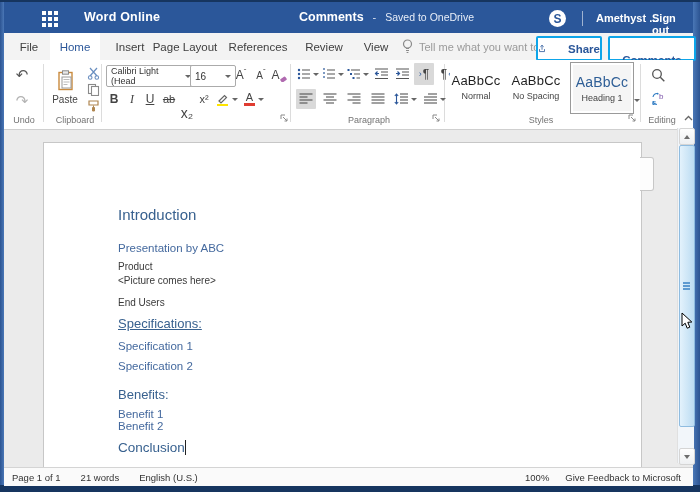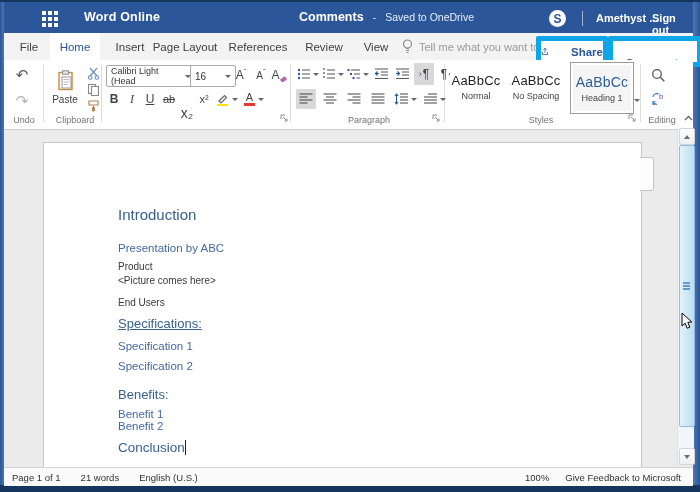--- a/index.html
+++ b/index.html
@@ -24,21 +24,21 @@
     font-size:12px;font-weight:bold;display:flex;align-items:center;justify-content:center;}
   .tbar-div{left:578px;top:9px;width:1px;height:15px;background:rgba(255,255,255,.55);}
   .tbar-user{left:592px;top:10px;font-size:11px;font-weight:bold;}
   .tbar-signout{left:648px;top:10px;font-size:11px;font-weight:bold;}
   
   .tabsrow{left:4px;top:33px;width:689px;height:27px;background:#f3f3f3;}
   .tab{position:absolute;top:0;height:27px;display:flex;align-items:center;justify-content:center;
        font-size:11.5px;color:#404040;}
   .tab.active{background:#fff;color:#2b579a;}
   .tellme{display:flex;align-items:center;gap:6px;color:#9a9a9a;font-size:11px;}
-  .pillbtn{position:absolute;top:3px;height:21px;background:#fff;border:5px solid #0ea5e9;border-radius:2px;
+  .pillbtn{position:absolute;top:3px;height:21px;background:#fff;border:2px solid #0ea5e9;border-radius:2px;
        display:flex;align-items:center;justify-content:center;gap:22px;color:#2b579a;font-size:11.5px;font-weight:bold;}
   
   .ribbon{left:4px;top:60px;width:689px;height:69px;background:#fff;border-bottom:1px solid #cfcfcf;}
   .gsep{position:absolute;top:4px;width:1px;height:58px;background:#dcdcdc;}
   .glabel{position:absolute;top:55px;font-size:9px;color:#737373;text-align:center;}
   .rbtn{position:absolute;display:flex;align-items:center;justify-content:center;color:#444;}
   .rbtn.activebg{background:#d9d9d9;border-radius:1px;}
   .dd{width:0;height:0;border-left:3px solid transparent;border-right:3px solid transparent;border-top:3.5px solid #666;}
   .select{position:absolute;height:20px;background:#fff;border:1px solid #ababab;border-radius:2px;
       display:flex;align-items:center;font-size:9px;color:#333;padding:0 4px;justify-content:space-between;}

